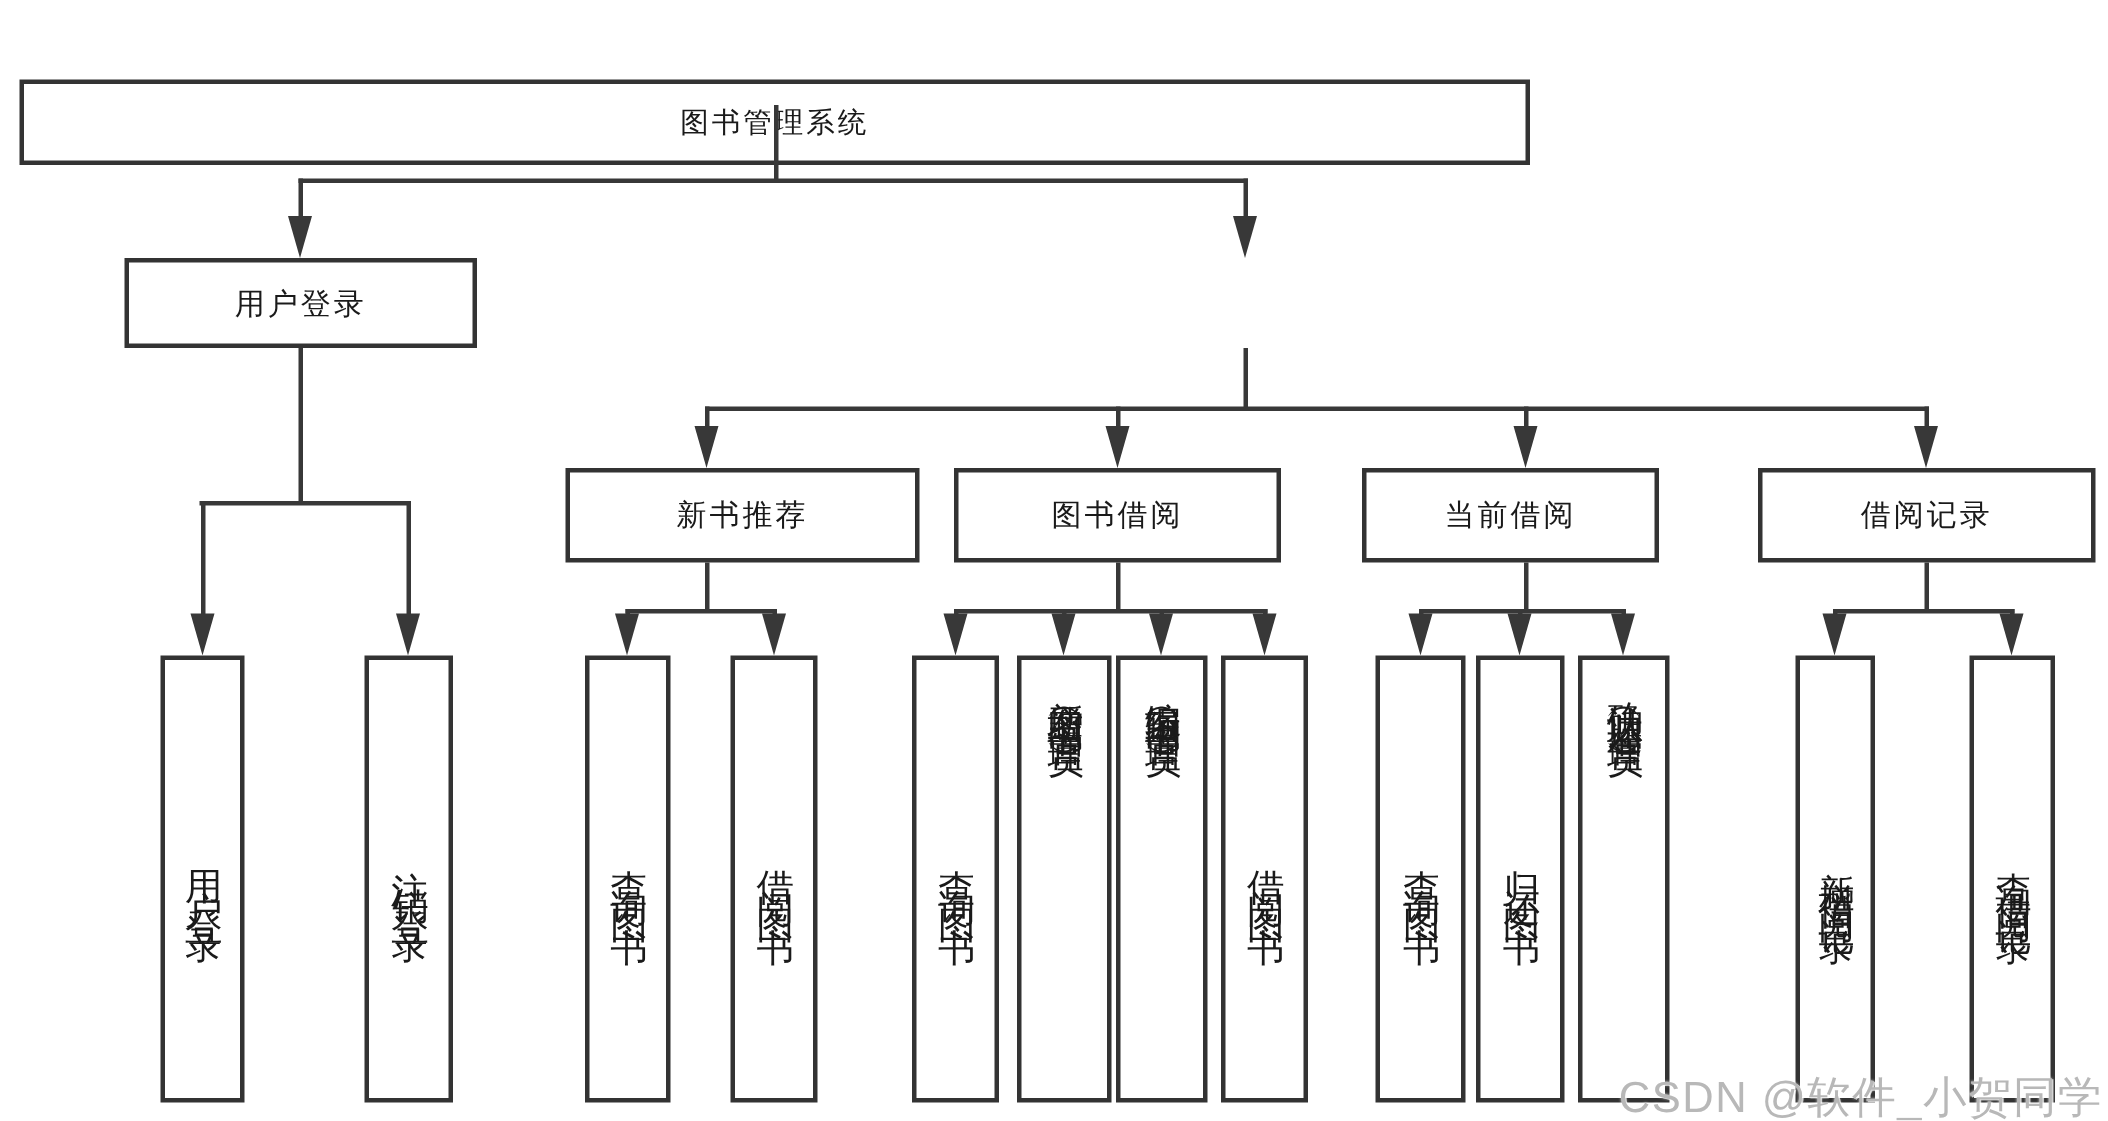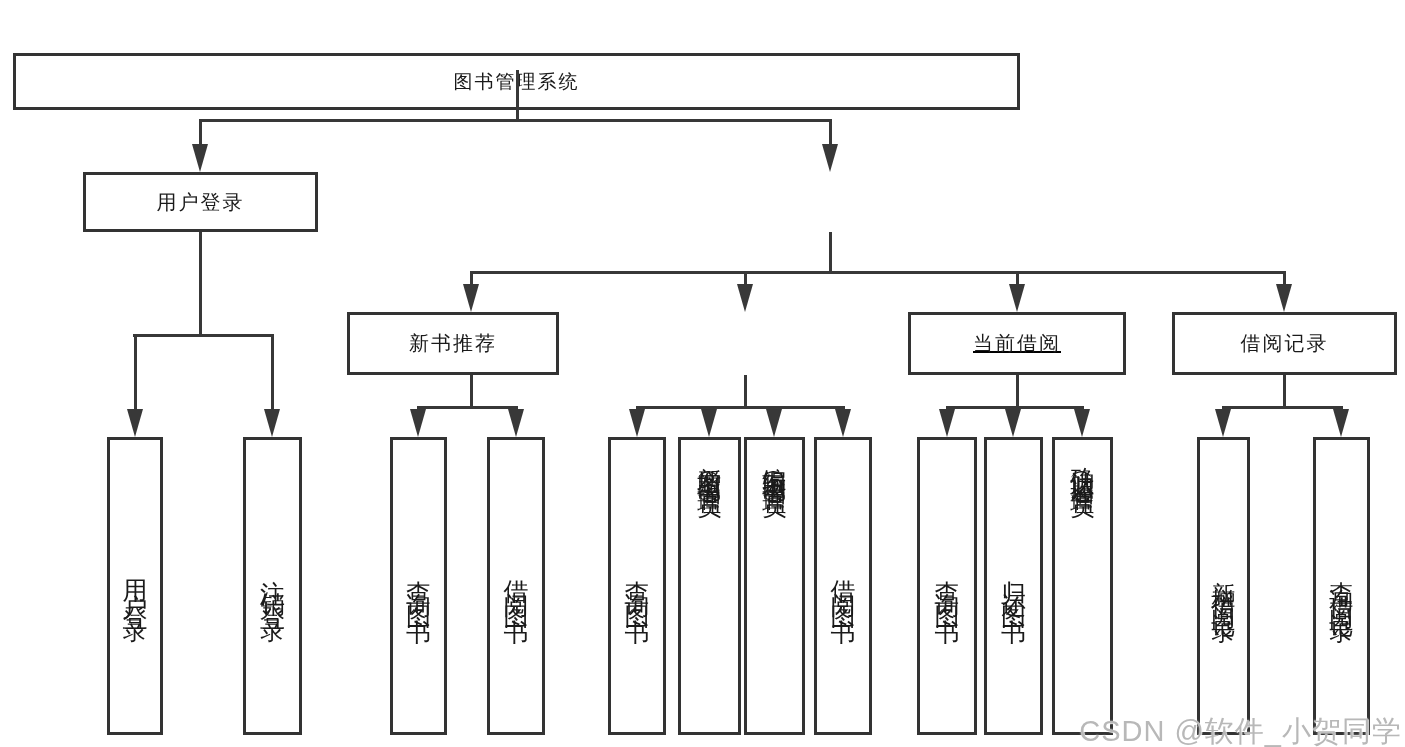--- a/index.html
+++ b/index.html
@@ -89,24 +89,27 @@
   <div class="hline" style="left:470px; top:271px; width:816px;"></div>
   <div class="vline" style="left:470px; top:271px; height:16px;"></div>
   <div class="arrow" style="left:463px; top:284px;"></div>
   <div class="vline" style="left:744px; top:271px; height:16px;"></div>
   <div class="arrow" style="left:737px; top:284px;"></div>
   <div class="vline" style="left:1016px; top:271px; height:16px;"></div>
   <div class="arrow" style="left:1009px; top:284px;"></div>
   <div class="vline" style="left:1283px; top:271px; height:16px;"></div>
   <div class="arrow" style="left:1276px; top:284px;"></div>
 
-  <div class="box" style="left:347px; top:312px; width:212px; height:63px;align-items:center;">
+  <div class="box" style="left:377px; top:312px; width:236px; height:63px;align-items:center;">
     <span class="label-h">新书推荐</span>
   </div>
-  <div class="box" style="left:908px; top:312px; width:218px; height:63px;text-decoration:underline;">
+  <div class="box" style="left:636px; top:312px; width:218px; height:63px;">
+    <span class="label-h">图书借阅</span>
+  </div>
+  <div class="box" style="left:908px; top:312px; width:198px; height:63px;">
     <span class="label-h">当前借阅</span>
   </div>
   <div class="box" style="left:1172px; top:312px; width:225px; height:63px;">
     <span class="label-h">借阅记录</span>
   </div>
 
   <div class="vline" style="left:470px; top:375px; height:33px;"></div>
   <div class="hline" style="left:417px; top:406px; width:101px;"></div>
   <div class="vline" style="left:417px; top:406px; height:8px;"></div>
   <div class="arrow" style="left:410px; top:409px;"></div>

